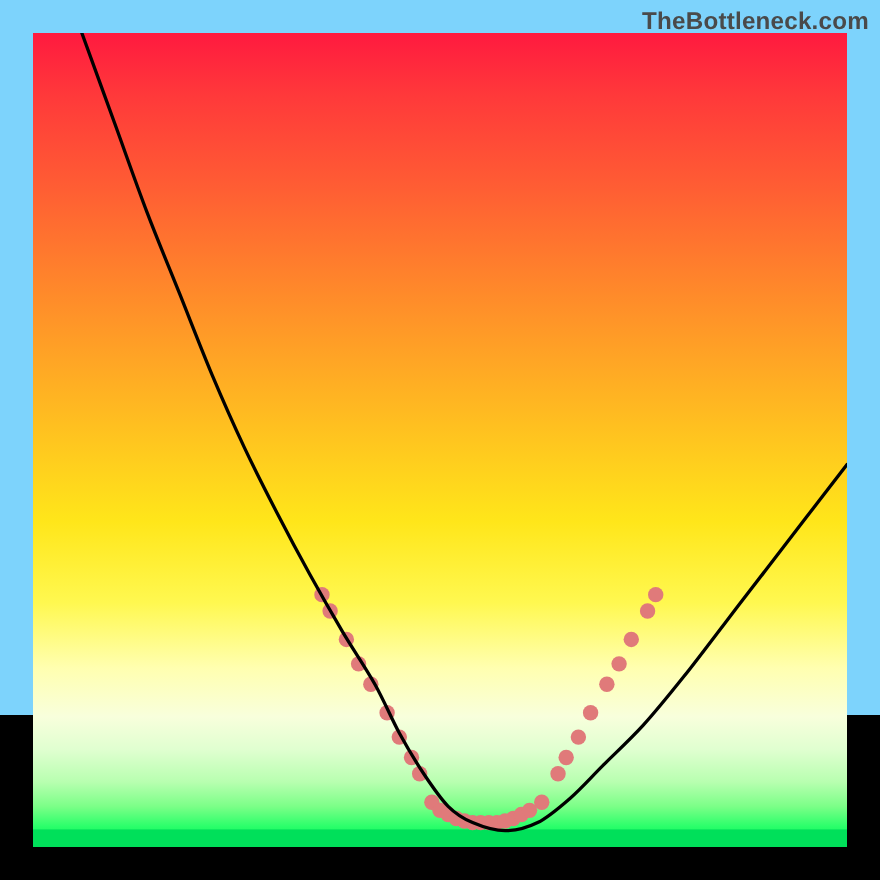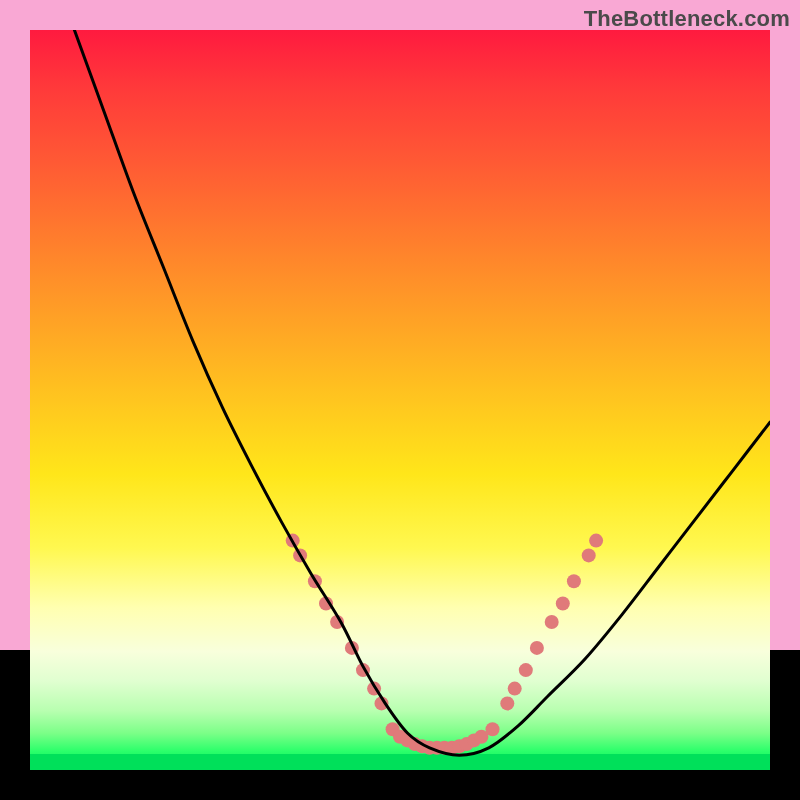--- a/index.html
+++ b/index.html
@@ -7,21 +7,21 @@
     padding: 0;
     width: 800px;
     height: 800px;
     background: #000;
     overflow: hidden;
   }
   .frame {
     position: relative;
     width: 800px;
     height: 650px;
-    background: #f9a8d4;
+    background: #7dd3fc;
   }
   .watermark {
     position: absolute;
     top: 6px;
     right: 10px;
     font-family: Arial, Helvetica, sans-serif;
     font-size: 22px;
     font-weight: 600;
     color: #4a4a4a;
     letter-spacing: 0.2px;

